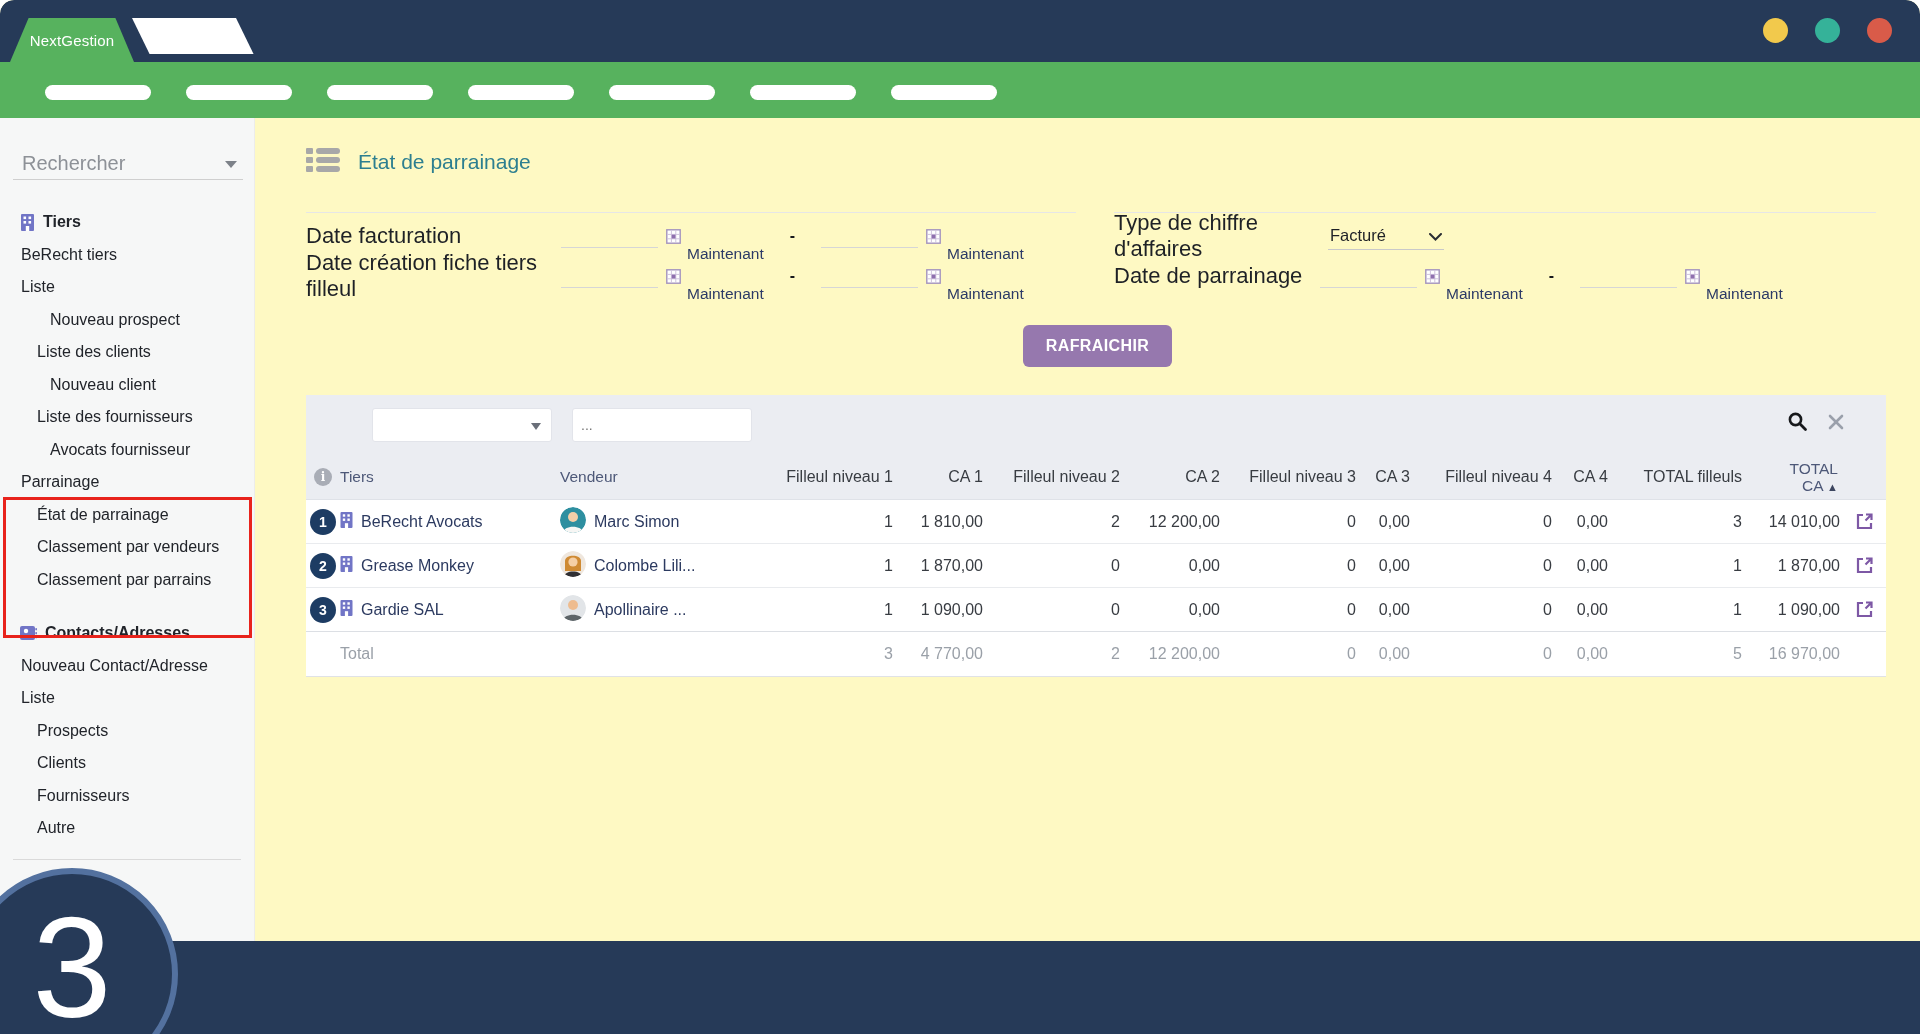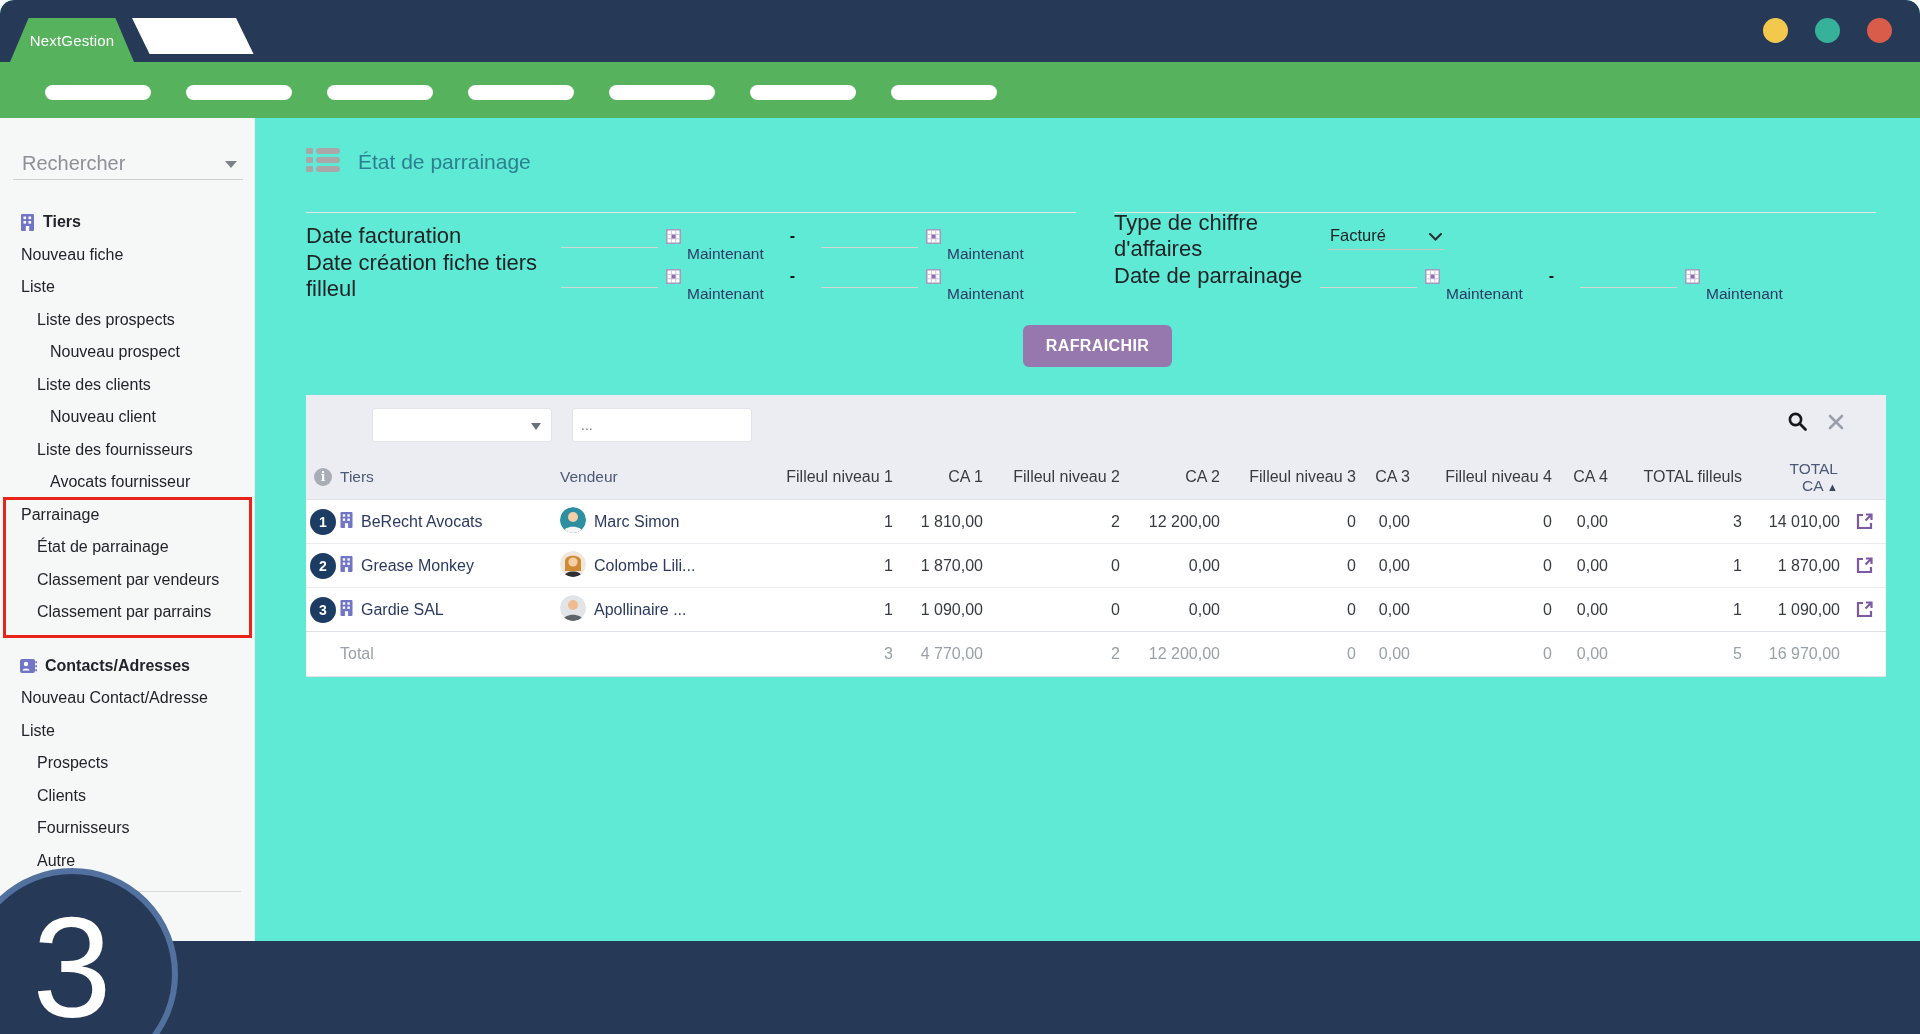--- a/index.html
+++ b/index.html
@@ -1,17 +1,17 @@
 <!DOCTYPE html>
 <html><head>
 <meta charset="utf-8">
 <style>
   * { margin:0; padding:0; box-sizing:border-box; }
   html,body { background:#fff; font-family:"Liberation Sans","DejaVu Sans",sans-serif; }
-  .app { position:relative; width:1920px; height:1034px; overflow:hidden; background:#5eead4;
+  .app { position:relative; width:1920px; height:1034px; overflow:hidden; background:#fef9c3;
          border-radius:14px 14px 0 0; }
 
   
   .topbar { position:absolute; left:0; top:0; width:1920px; height:62px; background:#263a58;
             border-radius:14px 14px 0 0; }
   .greenbar { position:absolute; left:0; top:62px; width:1920px; height:56px; background:#57b25e; }
   .brand-tab { position:absolute; left:10px; top:18px; width:124px; height:44px; background:#57b25e;
                clip-path:polygon(15% 0, 85% 0, 100% 100%, 0 100%);
                display:flex; align-items:center; justify-content:center; z-index:3; }
   .brand-tab span { color:#fff; font-size:15px; letter-spacing:.2px; }
@@ -154,27 +154,24 @@
               <rect x="3.5" y="2.5" width="2.6" height="2.6" fill="#fff"></rect>
               <rect x="8.5" y="2.5" width="2.6" height="2.6" fill="#fff"></rect>
               <rect x="3.5" y="7" width="2.6" height="2.6" fill="#fff"></rect>
               <rect x="8.5" y="7" width="2.6" height="2.6" fill="#fff"></rect>
               <rect x="5.8" y="12" width="3.4" height="5" fill="#fff"></rect>
             </svg>
         </span>
         <span>Tiers</span>
       </div>
       <div class="item lvl0">
-          <span>Nouveau fiche</span>
+          <span>BeRecht tiers</span>
         </div>
       <div class="item lvl0">
           <span>Liste</span>
-        </div>
-      <div class="item lvl1">
-          <span>Liste des prospects</span>
         </div>
       <div class="item lvl2">
           <span>Nouveau prospect</span>
         </div>
       <div class="item lvl1">
           <span>Liste des clients</span>
         </div>
       <div class="item lvl2">
           <span>Nouveau client</span>
         </div>

